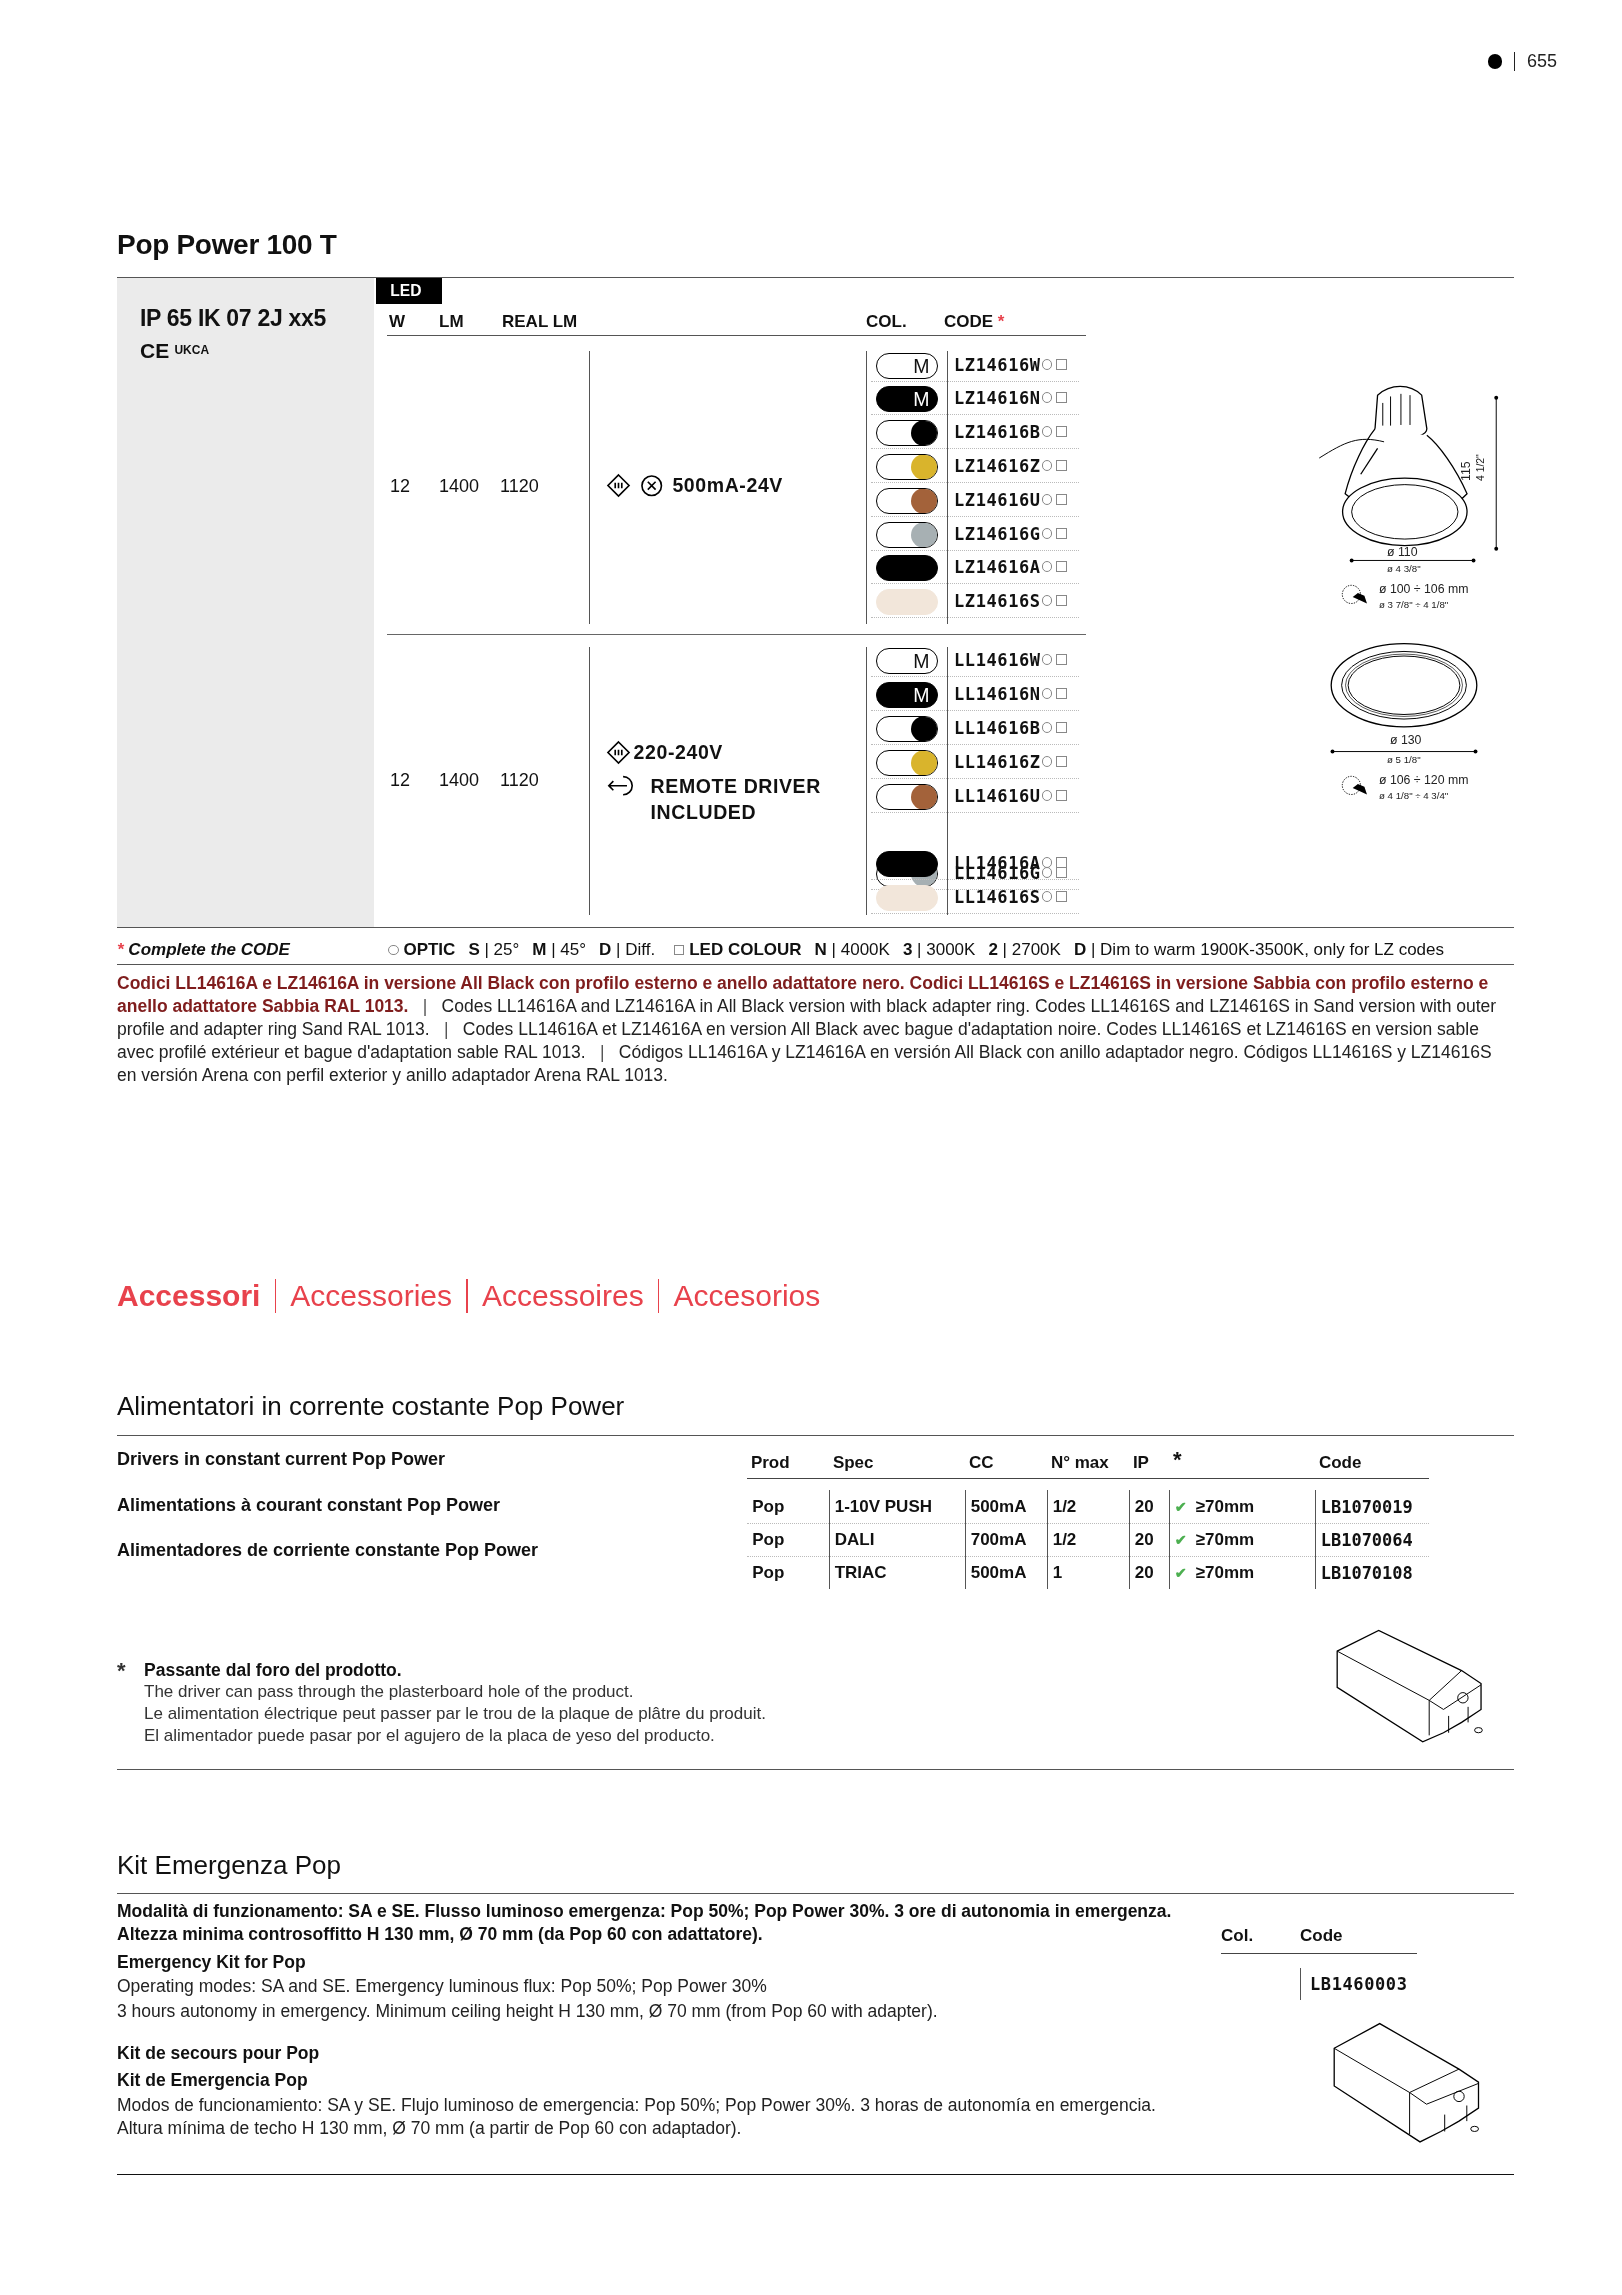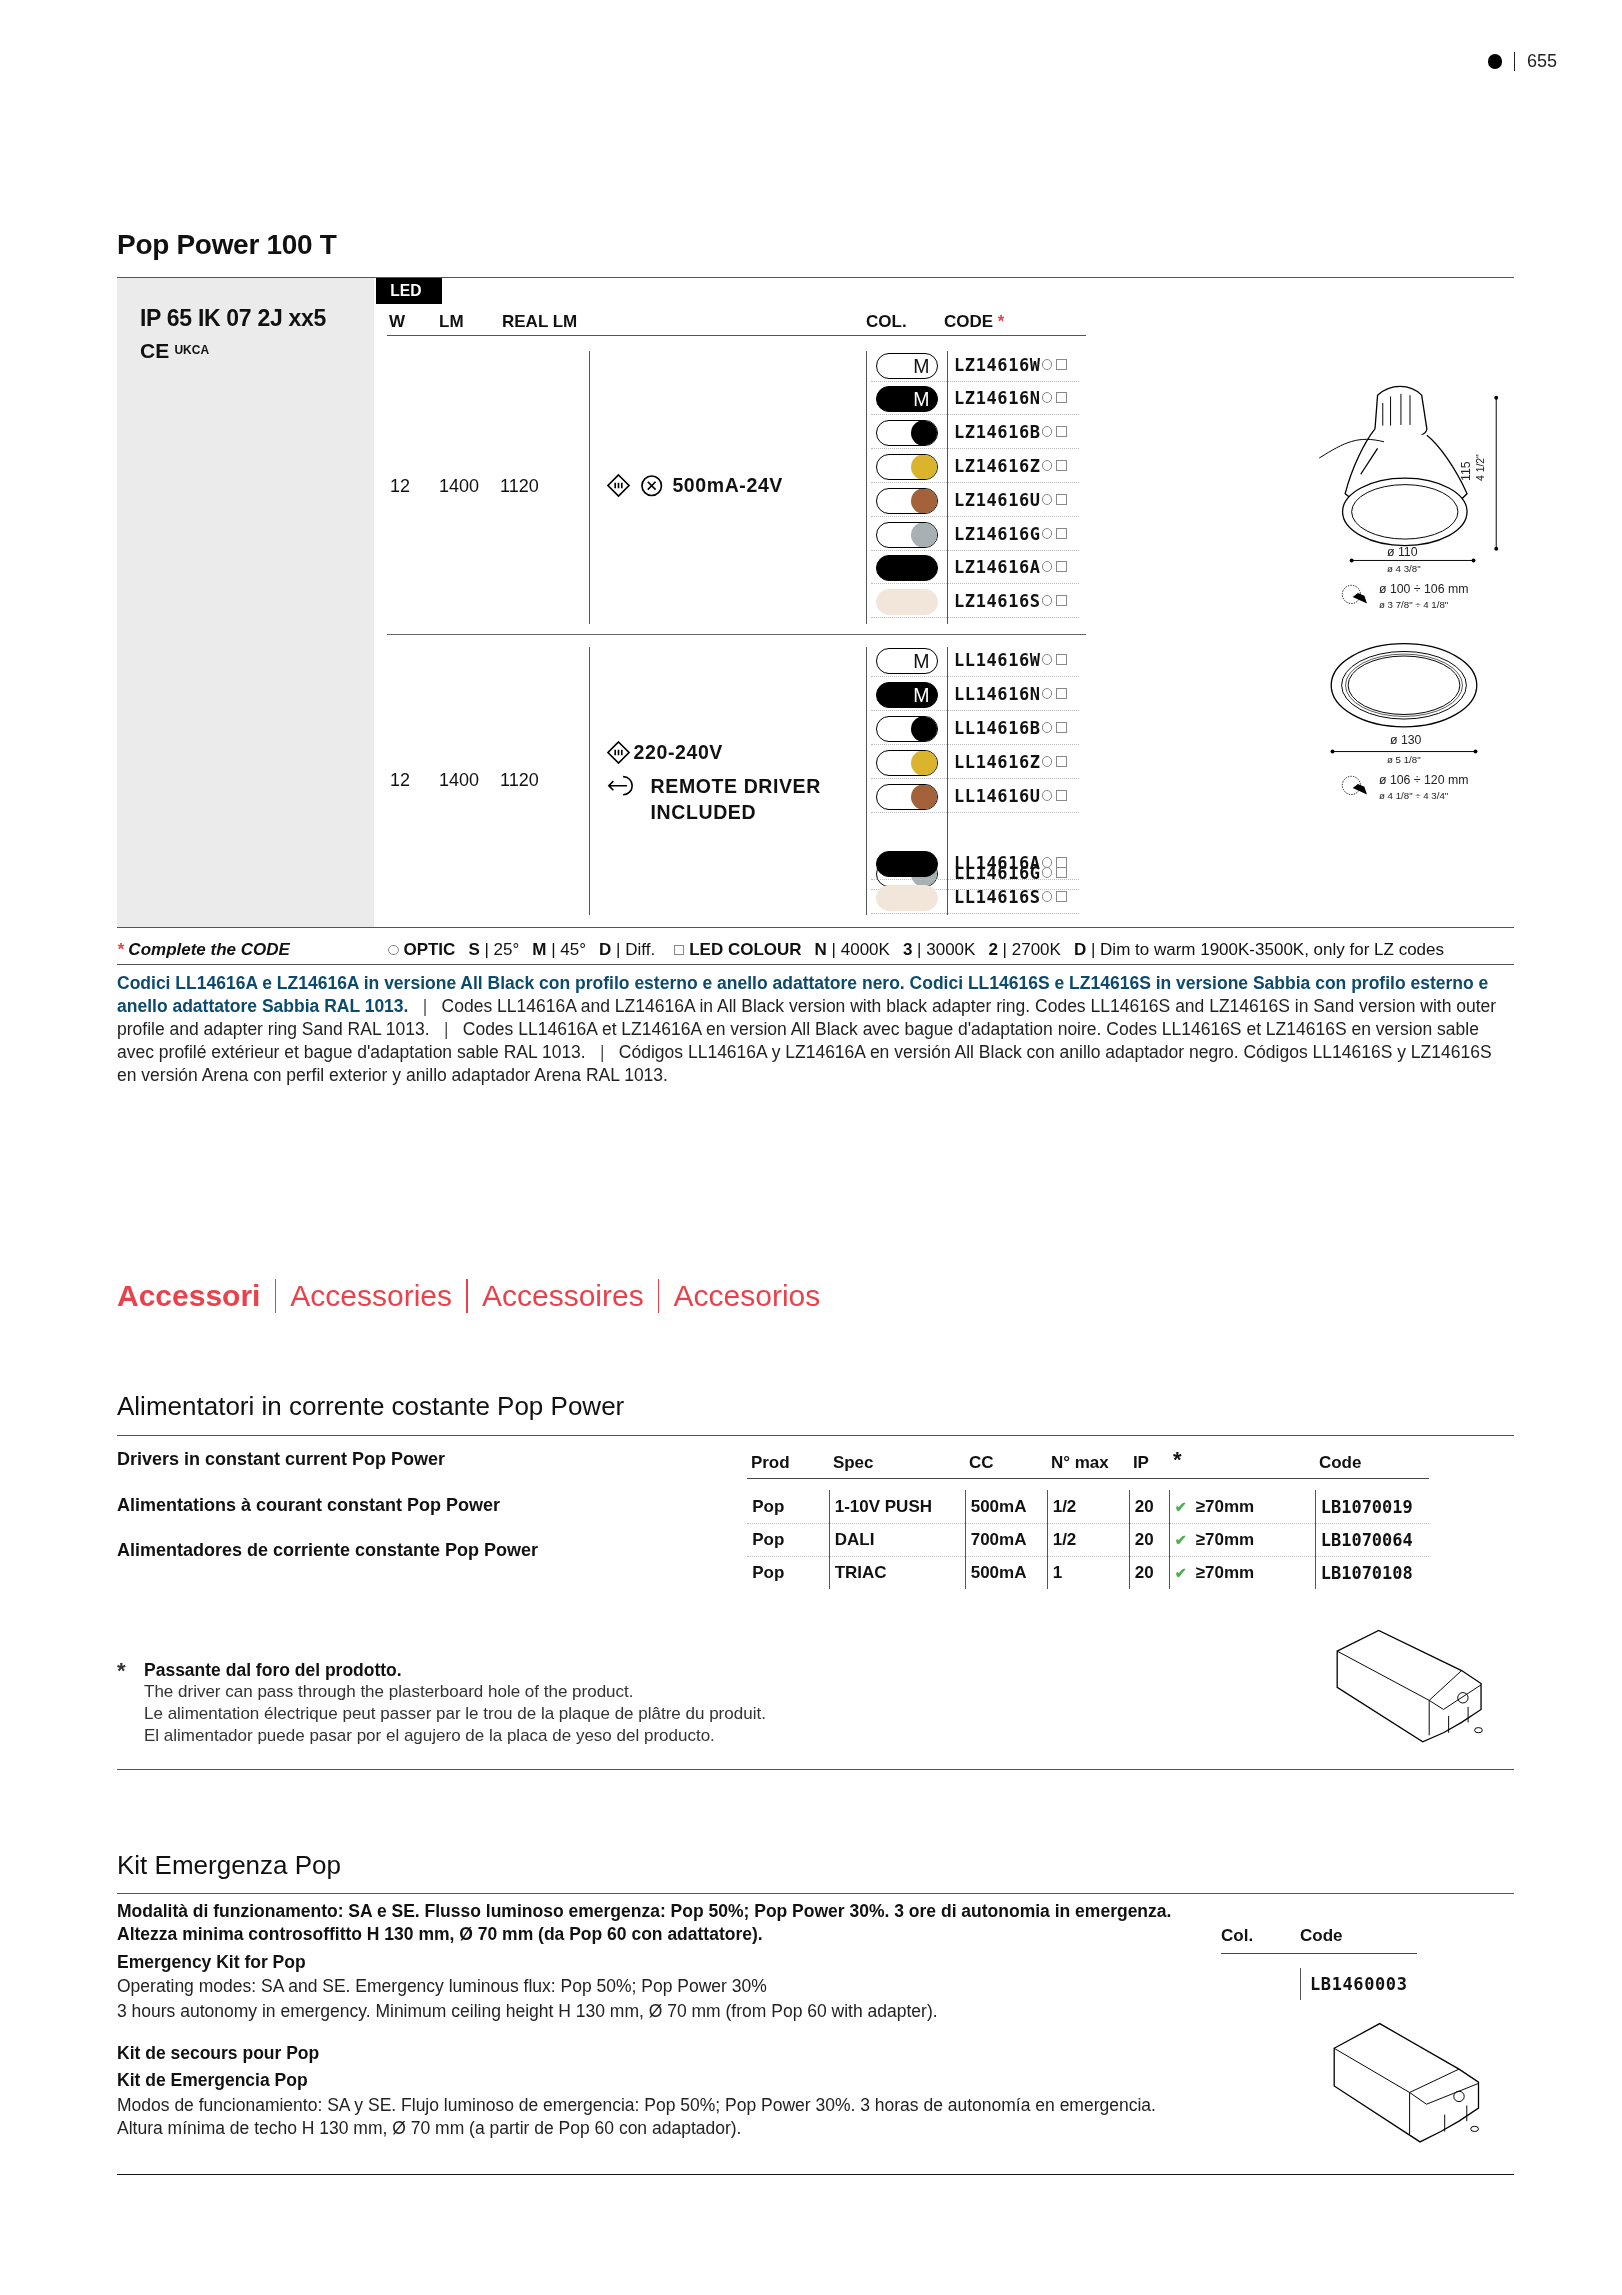--- a/index.html
+++ b/index.html
@@ -43,21 +43,21 @@
   .ico { display: inline-flex; align-items: center; justify-content: center; }
 
   
   .dim { position: absolute; font-size: 12.3px; color: #222; }
 
   
   #legend { left: 117px; top: 940px; width: 1397px; display: flex; font-size: 17px; align-items: baseline; }
   #legend .part { margin-right: 13px; }
 
   #notes { left: 117px; top: 972px; width: 1397px; font-size: 17.5px; line-height: 23px; color: #222; }
-  #notes b { color: #0c4a6e; }
+  #notes b { color: #7f1d1d; }
   #notes .pipe { color: #555; margin: 0 14.3px; }
 
   #acc-title { left: 117px; top: 1279px; font-size: 30px; color: #e8424c; display: flex; align-items: center; }
   #acc-title .s { width: 1.3px; height: 34px; background: #e8424c; margin: 0 14.3px; }
   #acc-title .lbl { font-weight: normal; }
 
   .sec-title { position: absolute; left: 117px; font-size: 26px; color: #111; }
 
   .drv-lbl { position: absolute; left: 117px; font-size: 18px; font-weight: bold; }
 

